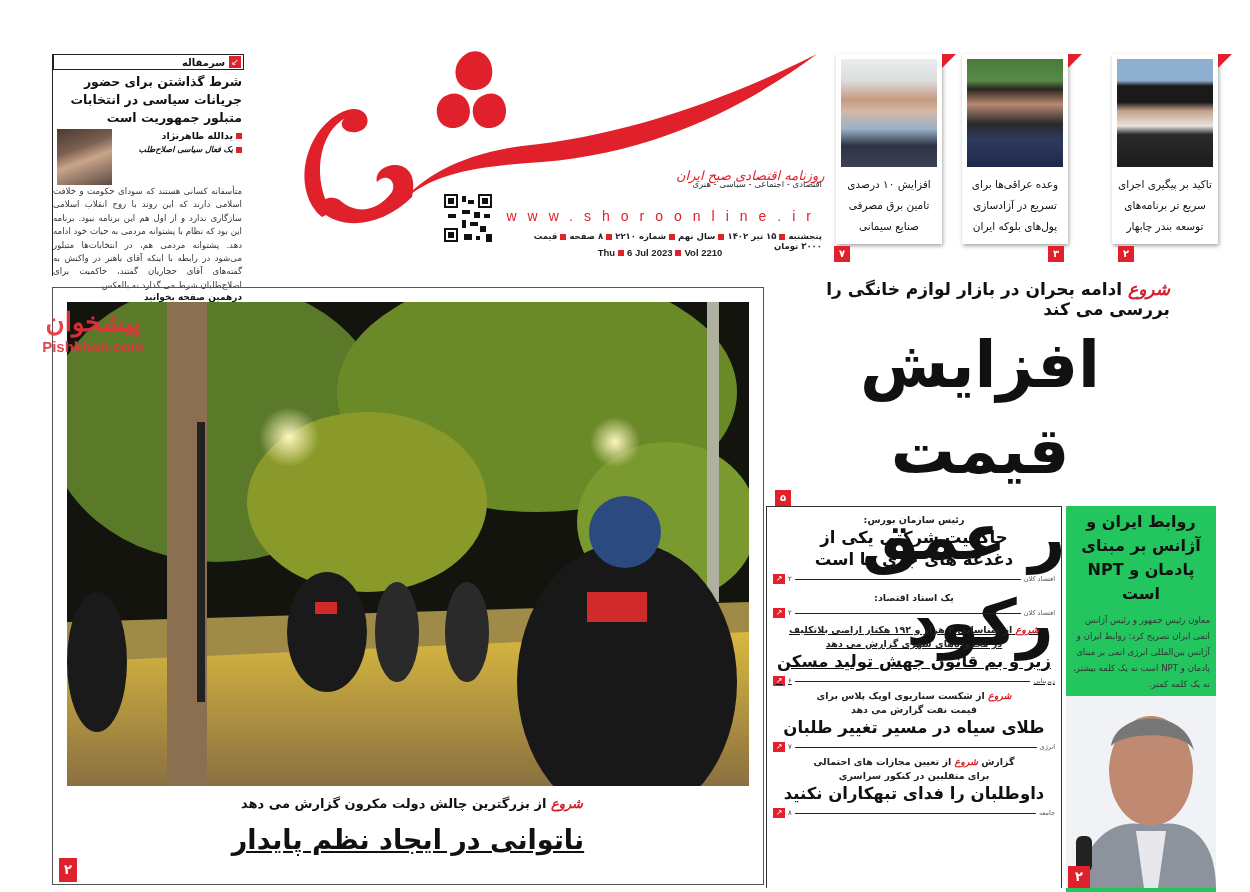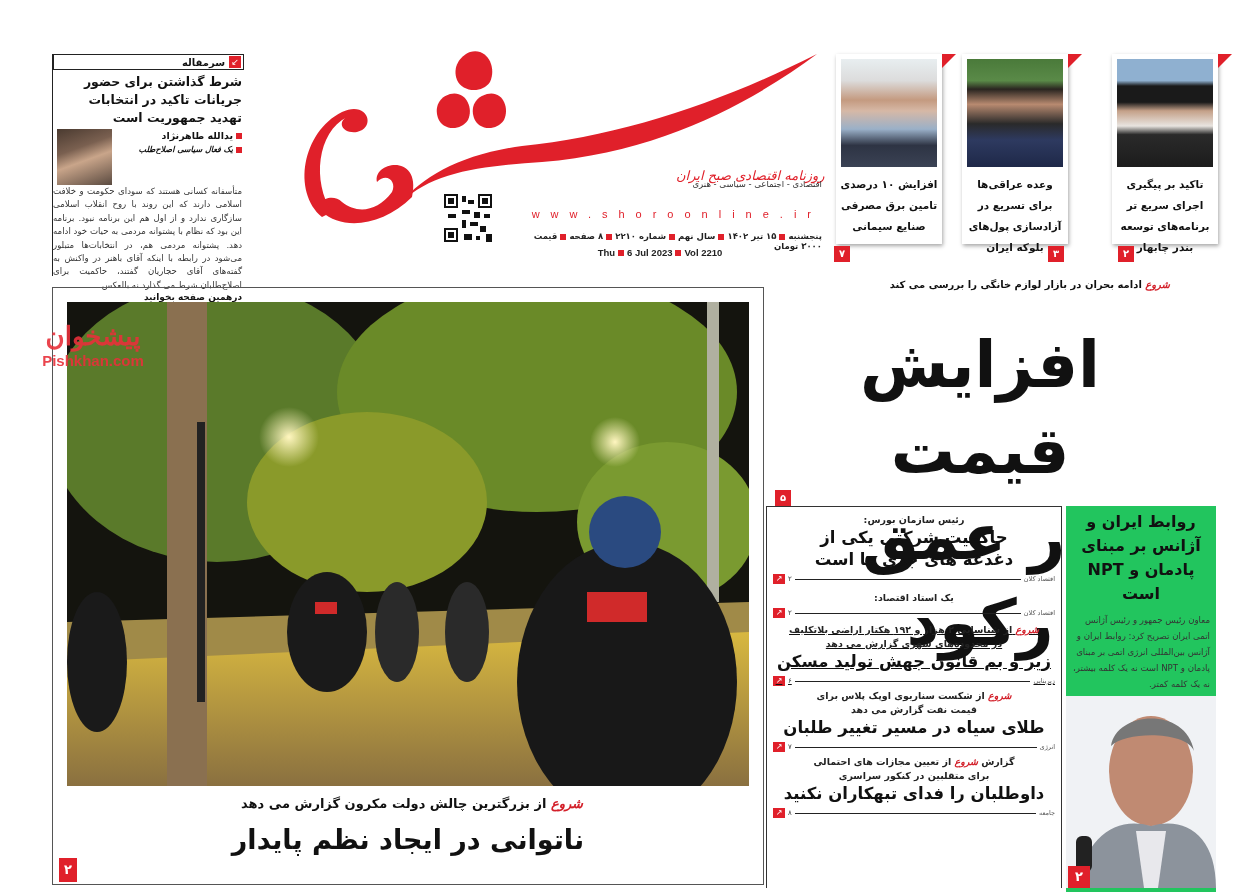--- a/index.html
+++ b/index.html
@@ -21,48 +21,48 @@
   #editorial .author-role { font-size: 8px; font-style: italic; }
   #editorial .sq { width: 6px; height: 6px; background: #e0202a; display: inline-block; }
   #editorial .photo { width: 55px; height: 56px; background: linear-gradient(160deg,#4a3a30 0%,#7a6050 35%,#c9a58a 55%,#5a4a40 100%); margin-left: 4px; }
   #editorial .body { font-size: 8.6px; line-height: 13.4px; color: #333; text-align: justify; padding-right: 2px; }
   #editorial .read-more { font-size: 9px; font-weight: bold; margin-top: 0; padding-right: 2px; }
 
   
   #logo { left: 282px; top: 42px; width: 540px; height: 190px; }
   #tagline { left: 676px; top: 156px; font-size: 13px; color: #e0202a; font-style: italic; font-family: "DejaVu Serif", serif; margin-top: 12px; }
   #sections { left: 516px; top: 179px; width: 306px; font-size: 8.5px; color: #333; text-align: right; }
-  #website { left: 500px; top: 208px; width: 322px; font-size: 11px; letter-spacing: 11px; color: #e0202a; text-align: right; direction: ltr; font-family: "Liberation Sans", sans-serif; }
+  #website { left: 500px; top: 208px; width: 322px; font-size: 14px; letter-spacing: 11px; color: #e0202a; text-align: right; direction: ltr; font-family: "Liberation Sans", sans-serif; }
   #qr { left: 444px; top: 194px; width: 48px; height: 48px; }
   #date-fa { left: 512px; top: 231px; width: 310px; font-size: 8.5px; color: #222; text-align: right; font-weight: bold; }
   #date-en { left: 560px; top: 247px; width: 200px; font-size: 9.5px; font-weight: bold; color: #222; text-align: center; direction: ltr; font-family: "Liberation Sans", sans-serif; }
   .sep { display: inline-block; width: 6px; height: 6px; background: #e0202a; margin: 0 3px; vertical-align: middle; }
 
   
   .top-card { position: absolute; top: 54px; width: 106px; height: 190px; background: #fff; box-shadow: 1px 2px 4px rgba(0,0,0,0.35); }
   .top-card .ph { position: absolute; left: 5px; top: 5px; width: 96px; height: 108px; }
-  .top-card .cap { position: absolute; left: 3px; right: 3px; top: 120px; font-size: 10.5px; line-height: 21px; font-weight: bold; text-align: center; }
+  .top-card .cap { position: absolute; left: 3px; right: 3px; top: 120px; font-size: 10.5px; line-height: 21px; font-weight: normal; text-align: center; }
   .top-card .corner { position: absolute; right: -14px; top: 0; width: 0; height: 0; border-left: 14px solid transparent; border-top: 14px solid #e0202a; transform: scaleX(-1); }
   #card-1 { left: 1112px; }
   #card-2 { left: 962px; }
   #card-3 { left: 836px; }
 
   
-  #kicker { left: 780px; top: 279px; width: 390px; font-size: 10px; font-weight: bold; text-align: right; }
+  #kicker { left: 780px; top: 279px; width: 390px; font-size: 17px; font-weight: bold; text-align: right; }
   #kicker .brand, .brand { color: #d3202a; font-style: italic; font-family: "DejaVu Serif", serif; font-weight: bold; }
   #headline { left: 780px; top: 322px; width: 400px; font-size: 64px; line-height: 86px; font-weight: 900; text-align: center; letter-spacing: -1px; }
 
   
   #photo-frame { left: 52px; top: 287px; width: 712px; height: 598px; border: 1px solid #555; }
   #main-photo { position: absolute; left: 14px; top: 14px; width: 682px; height: 484px; overflow: hidden; background: #1c1a14; }
   #photo-kicker { position: absolute; right: 180px; top: 508px; font-size: 13px; font-weight: bold; }
-  #photo-headline { position: absolute; left: 0; right: 0; top: 536px; font-size: 27px; font-weight: bold; text-align: center; }
-
-  
-  #watermark { left: 28px; top: 320px; width: 130px; text-align: center; color: #e8303a; opacity: 0.9; }
+  #photo-headline { position: absolute; left: 0; right: 0; top: 536px; font-size: 27px; font-weight: bold; text-align: center; text-decoration: underline; }
+
+  
+  #watermark { left: 28px; top: 306px; width: 130px; text-align: center; color: #e8303a; opacity: 0.9; }
   #watermark .fa { font-size: 26px; font-weight: bold; font-family: "DejaVu Serif", serif; line-height: 32px; }
   #watermark .en { font-size: 15px; font-weight: bold; font-family: "Liberation Sans", sans-serif; direction: ltr; }
 
   
   #news-list { left: 766px; top: 506px; width: 296px; height: 382px; border: 1px solid #333; border-bottom: none; }
   .news-item { position: relative; text-align: center; }
   .news-item .pre { font-size: 9.5px; font-weight: bold; color: #222; line-height: 14px; }
   .news-item .title { font-size: 16.5px; font-weight: bold; line-height: 22px; }
   .news-item .meta { display: flex; align-items: center; height: 12px; margin: 2px 6px 0 6px; direction: rtl; }
   .news-item .meta .sec { font-size: 6.5px; color: #555; margin-left: 3px; }
@@ -77,21 +77,21 @@
   #side-photo { position: absolute; left: 0; top: 190px; width: 150px; height: 192px; background: linear-gradient(180deg,#eef2f8 0%,#eef2f8 10%,#d7d3d0 30%,#b58e78 45%,#9a7a68 55%,#8c939c 70%,#6f7680 100%); overflow: hidden; }
 </style>
 </head>
 <body>
 
 <div id="editorial" class="abs">
   <div class="bar">
     <span class="flag">↙</span>
     <span class="lbl">سرمقاله</span>
   </div>
-  <h2>شرط گذاشتن برای حضور جریانات تاکید در انتخابات تهدید جمهوریت است</h2>
+  <h2>شرط گذاشتن برای حضور جریانات سیاسی در انتخابات متبلور جمهوریت است</h2>
   <div class="author-row">
     <div class="author-info">
       <div class="author-name">
           <span class="sq"></span>
           <span>یدالله طاهرنژاد</span>
         </div>
       <div class="author-role">
           <span class="sq"></span>
           <span>یک فعال سیاسی اصلاح‌طلب</span>
         </div>

